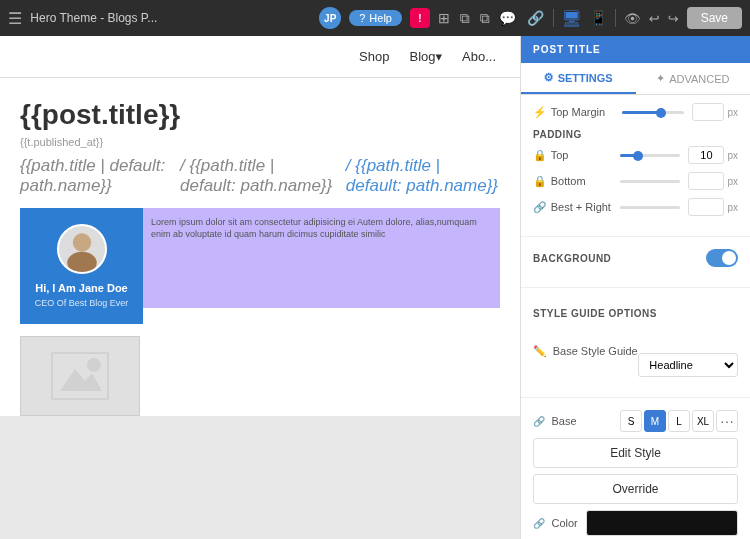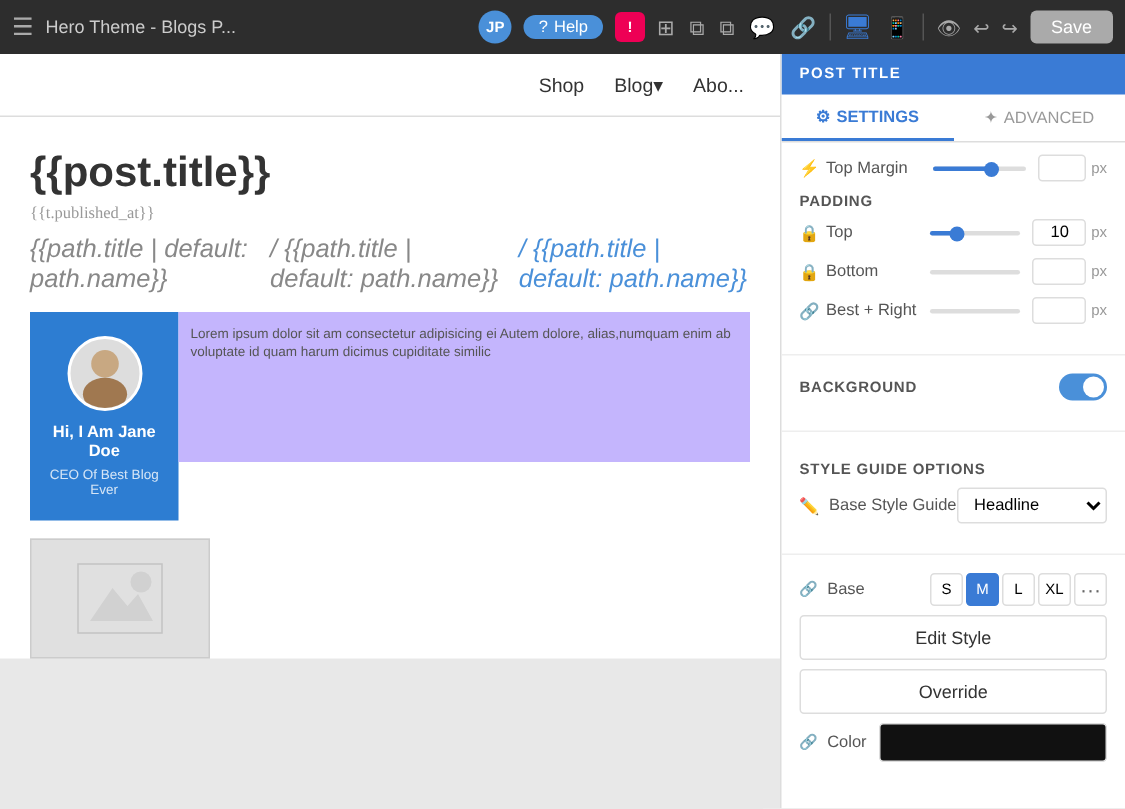--- a/index.html
+++ b/index.html
@@ -25,27 +25,27 @@
     
     .main { display: flex; flex: 1; overflow: hidden; }
 
     
     .canvas { flex: 1; background: #e8e8e8; overflow: hidden; position: relative; }
     .canvas-nav { background: white; height: 42px; display: flex; align-items: center; justify-content: flex-end; padding: 0 24px; gap: 20px; border-bottom: 1px solid #ddd; }
     .canvas-nav a { color: #333; font-size: 13px; text-decoration: none; }
     .canvas-content { padding: 0; background: white; }
     .hero-section { padding: 20px 20px 0; }
     .template-var { font-size: 28px; font-weight: bold; color: #333; line-height: 1.2; margin-bottom: 4px; }
-    .template-var2 { font-size: 11px; color: #999; margin-bottom: 4px; font-family: Liberation Serif, serif; }
+    .template-var2 { font-size: 11px; color: #999; margin-bottom: 4px; }
     .breadcrumbs { display: flex; gap: 0; margin-top: 8px; }
     .breadcrumb-item { font-size: 17px; color: #888; display: flex; align-items: center; gap: 4px; font-style: italic; }
     .breadcrumb-item.active { color: #4a90d9; }
     .breadcrumb-sep { color: #aaa; margin: 0 4px; }
     .card-section { display: flex; margin-top: 12px; }
-    .profile-card { background: #2d7dd2; width: 99px; padding: 16px 12px; color: white; flex-shrink: 0; }
+    .profile-card { background: #2d7dd2; width: 123px; padding: 16px 12px; color: white; flex-shrink: 0; }
     .profile-avatar { width: 50px; height: 50px; border-radius: 50%; background: #ddd; margin: 0 auto 8px; overflow: hidden; display: flex; align-items: center; justify-content: center; border: 2px solid white; }
     .profile-name { font-size: 11px; font-weight: bold; text-align: center; line-height: 1.2; }
     .profile-role { font-size: 9px; text-align: center; color: rgba(255,255,255,0.8); margin-top: 3px; }
     .blog-text { font-size: 9px; color: #555; padding: 8px; background: #c4b5fd; line-height: 1.4; overflow: hidden; max-height: 100px; }
     .placeholder-img { width: 120px; height: 80px; background: #e0e0e0; border: 1px solid #ccc; display: flex; align-items: center; justify-content: center; margin: 12px 0; }
     .placeholder-img svg { opacity: 0.4; }
 
     
     .panel { width: 230px; background: white; border-left: 1px solid #ddd; display: flex; flex-direction: column; overflow: hidden; flex-shrink: 0; }
     .panel-header { background: #3a7bd5; color: white; padding: 8px 12px; font-size: 10px; font-weight: bold; letter-spacing: 1px; text-transform: uppercase; }
@@ -59,21 +59,21 @@
     .panel-label { font-size: 11px; color: #555; flex: 1; display: flex; align-items: center; gap: 4px; }
     .panel-input { width: 36px; border: 1px solid #ddd; border-radius: 3px; padding: 2px 4px; font-size: 11px; text-align: center; }
     .panel-unit { font-size: 10px; color: #999; margin-left: 3px; }
     .section-title { font-size: 10px; font-weight: bold; color: #555; letter-spacing: 0.5px; text-transform: uppercase; margin: 8px 0 6px; }
     .slider-track { flex: 1; height: 3px; background: #ddd; border-radius: 2px; margin: 0 8px; position: relative; }
     .slider-fill { height: 100%; background: #3a7bd5; border-radius: 2px; }
     .slider-thumb { width: 10px; height: 10px; background: #3a7bd5; border-radius: 50%; position: absolute; top: -3px; }
     .toggle { width: 32px; height: 18px; background: #4a90d9; border-radius: 9px; position: relative; cursor: pointer; }
     .toggle-knob { width: 14px; height: 14px; background: white; border-radius: 50%; position: absolute; top: 2px; right: 2px; }
     .style-guide-row { display: flex; align-items: center; margin-bottom: 8px; }
-    .style-guide-select { flex: 1; border: 1px solid #ddd; border-radius: 3px; padding: 4px 6px; font-size: 11px; background: white; }
+    .style-guide-select { flex: 1; border: 1px solid #ddd; border-radius: 3px; padding: 4px 6px; font-size: 11px; background: white; margin-top: 28px; }
     .divider { height: 1px; background: #eee; margin: 4px 0; }
     .typo-row { display: flex; align-items: center; margin-bottom: 6px; }
     .size-btns { display: flex; gap: 2px; margin-left: auto; }
     .size-btn { width: 22px; height: 22px; border: 1px solid #ddd; background: white; font-size: 10px; border-radius: 3px; cursor: pointer; display: flex; align-items: center; justify-content: center; }
     .size-btn.active { background: #3a7bd5; color: white; border-color: #3a7bd5; }
     .size-btn-more { width: 22px; height: 22px; border: 1px solid #ddd; background: white; font-size: 14px; border-radius: 3px; cursor: pointer; display: flex; align-items: center; justify-content: center; color: #666; }
     .action-btn { width: 100%; background: white; border: 1px solid #ddd; border-radius: 3px; padding: 7px; font-size: 12px; cursor: pointer; margin-bottom: 6px; color: #333; }
     .color-row { display: flex; align-items: center; margin-bottom: 6px; }
     .color-swatch { flex: 1; height: 26px; background: #111; border-radius: 3px; border: 1px solid #ddd; }
   </style>

